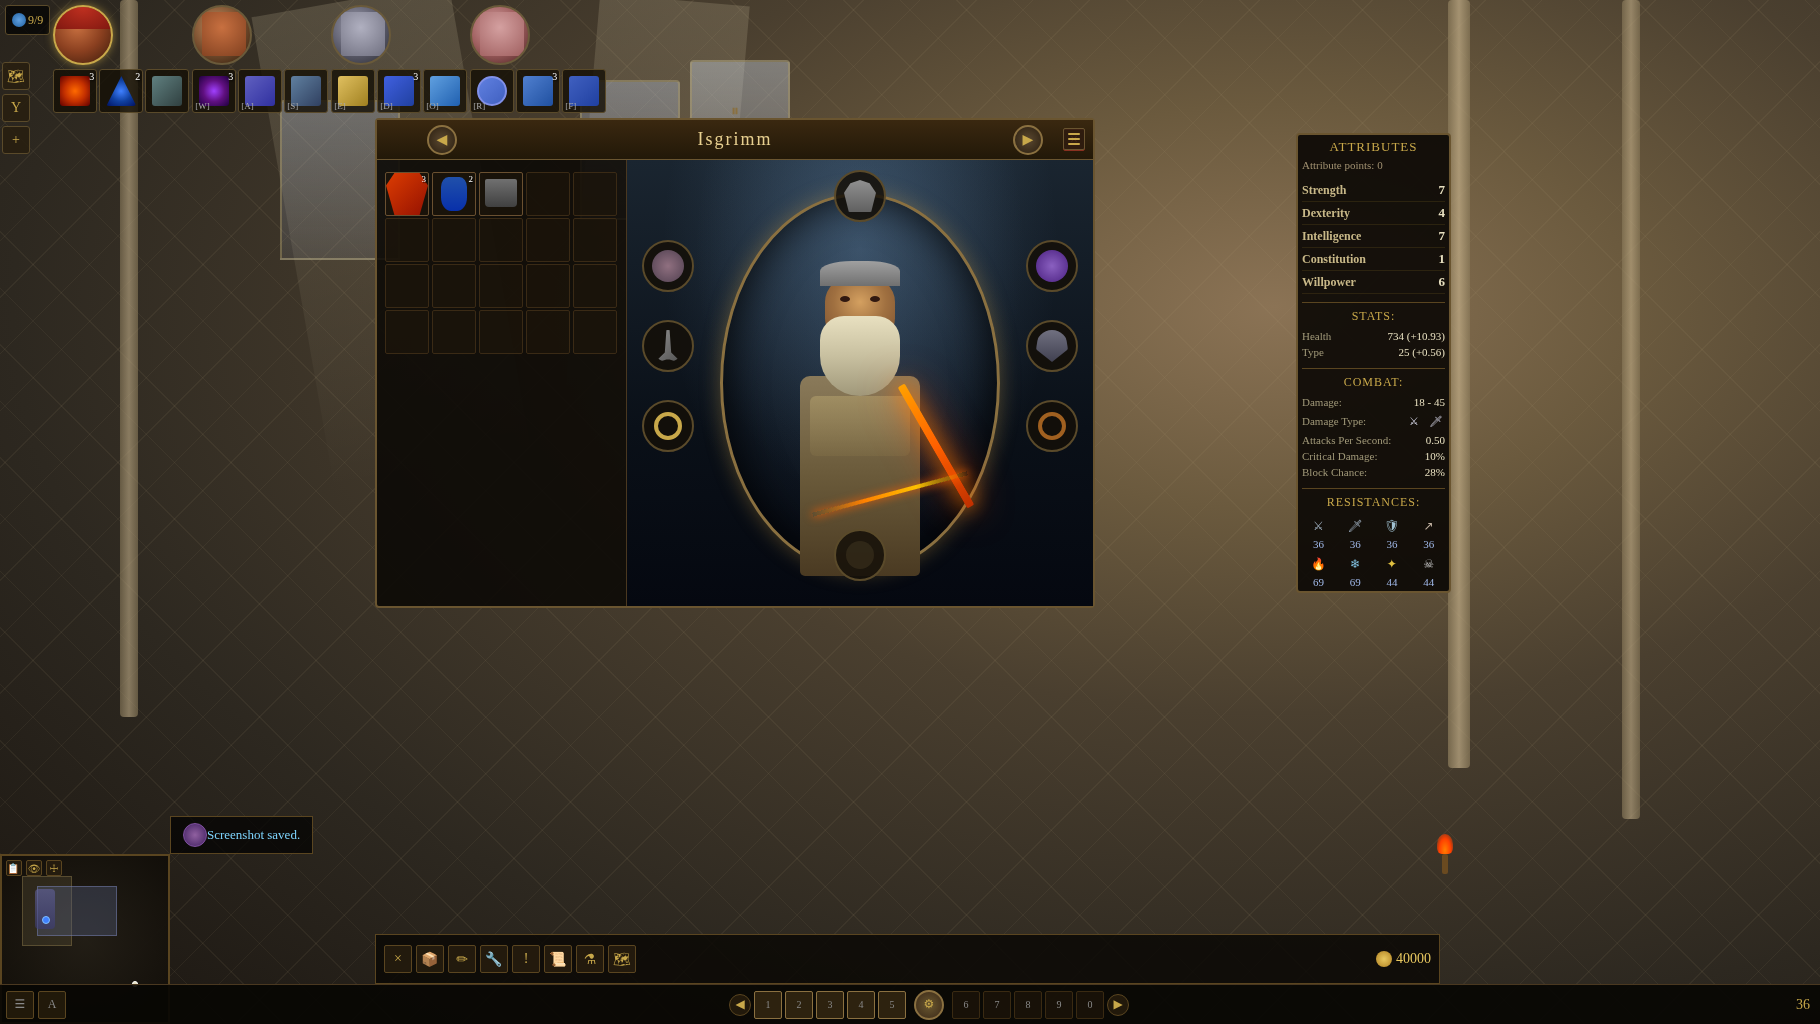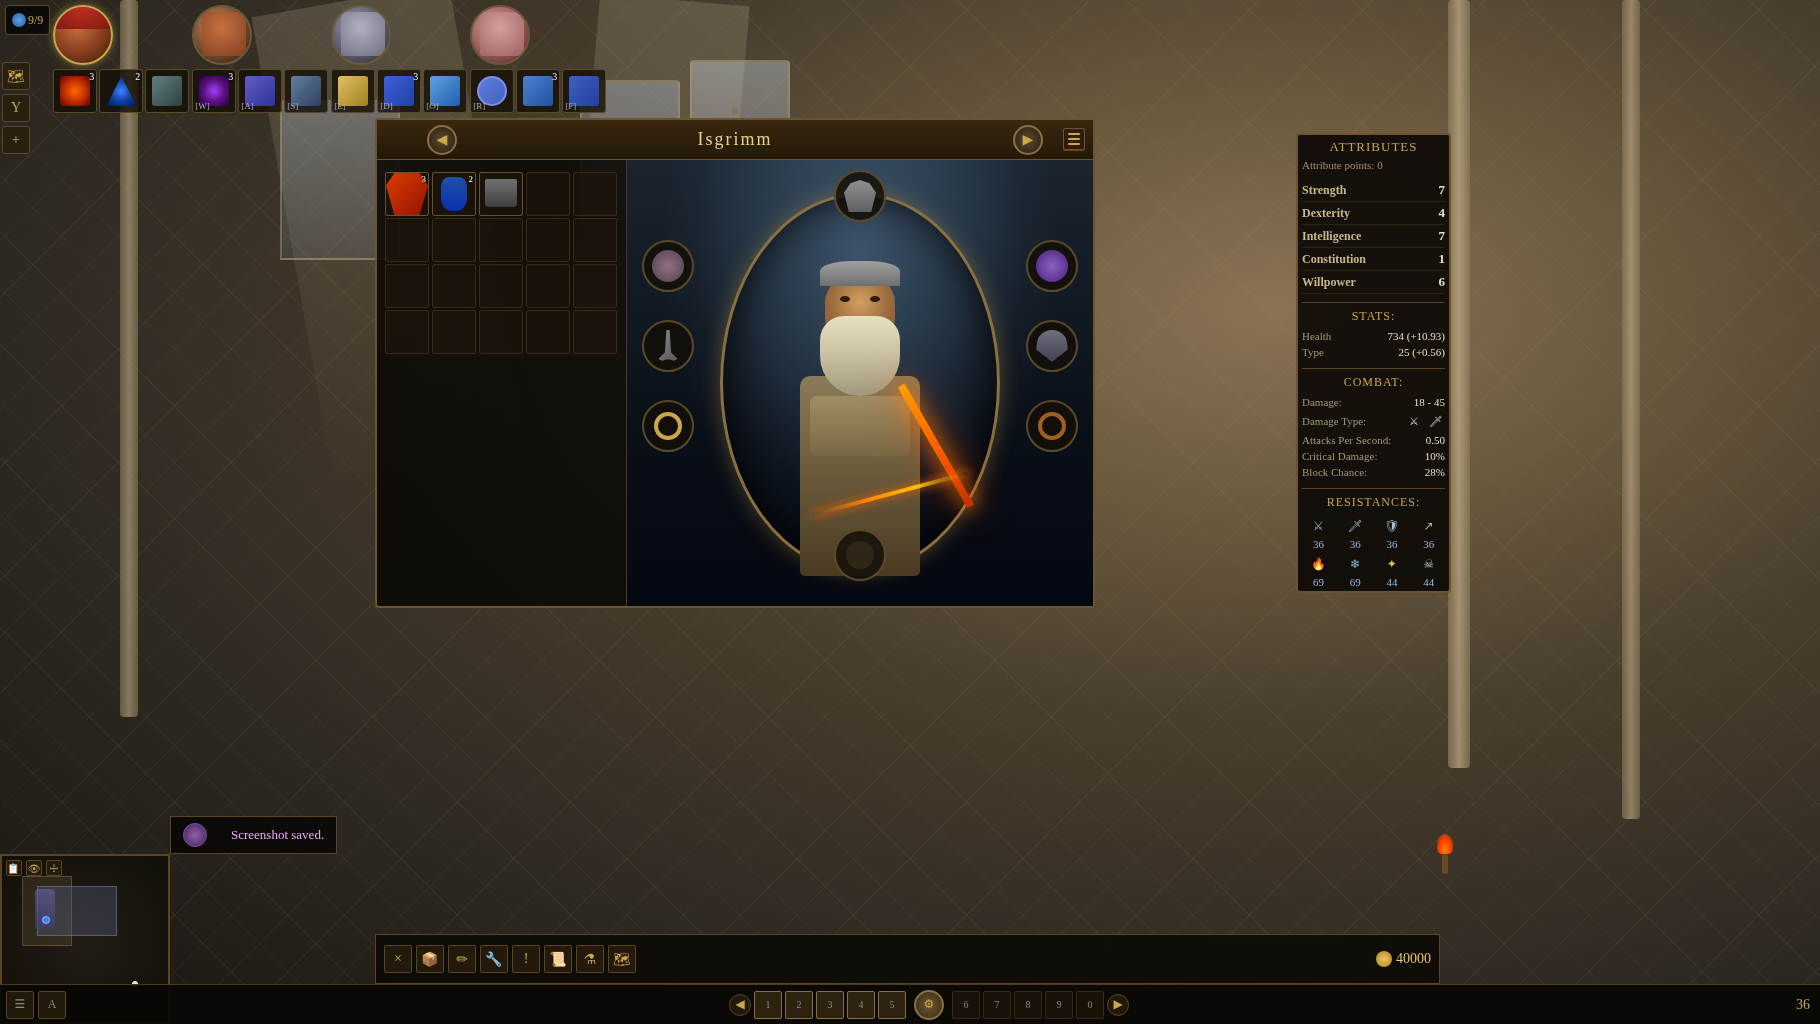--- a/index.html
+++ b/index.html
@@ -599,25 +599,25 @@
     }
 
     
     .notification {
       position: absolute;
       bottom: 170px;
       left: 170px;
       background: rgba(0,0,0,0.7);
       border: 1px solid #5a4520;
       padding: 6px 12px;
-      color: #f0abfc;
+      color: #7dd3fc;
       font-size: 13px;
       display: flex;
       align-items: center;
-      gap: 24px;
+      gap: 0;
       z-index: 300;
     }
 
     .notif-icon {
       width: 24px;
       height: 24px;
       border-radius: 50%;
       background: radial-gradient(circle, #9060a0, #402060);
       border: 1px solid #8050a0;
     }

